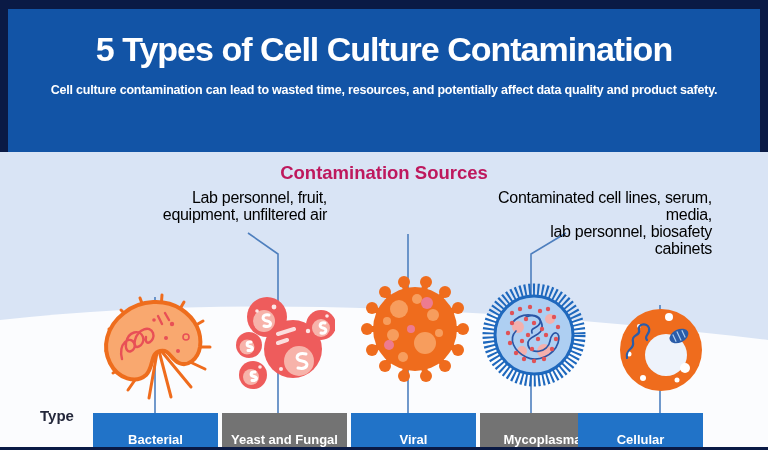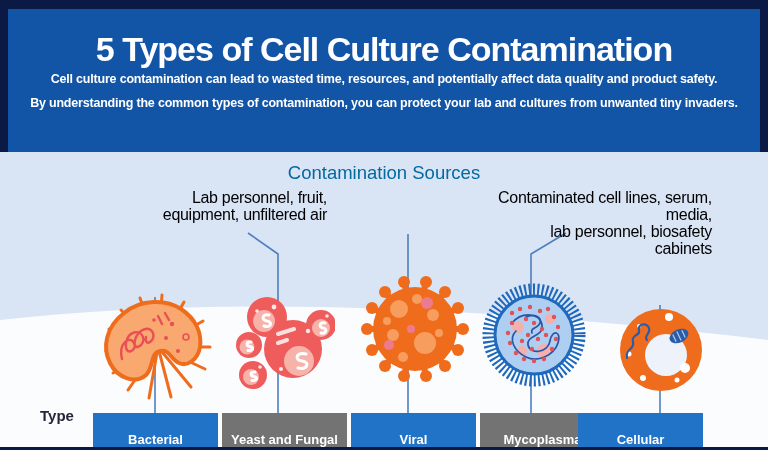--- a/index.html
+++ b/index.html
@@ -5,28 +5,28 @@
   * { margin:0; padding:0; box-sizing:border-box; }
   html,body { width:768px; height:450px; }
   body { font-family:"Liberation Sans", sans-serif; position:relative; overflow:hidden; background:#0a1a45; }
 
   .page { position:absolute; inset:0; }
 
   
   .header { position:absolute; top:9px; left:8px; right:8px; height:150px; background:#1254a6; text-align:center; }
   .title { margin-top:21px; color:#ffffff; font-weight:bold; font-size:34px; letter-spacing:-1px; white-space:nowrap; }
   .subtitle { color:#ffffff; font-weight:bold; font-size:12.5px; letter-spacing:-0.2px; white-space:nowrap; }
-  .subtitle.s1 { margin-top:3px; }
+  .subtitle.s1 { margin-top:14px; }
   .subtitle.s2 { margin-top:10px; }
 
   
   .main { position:absolute; top:152px; left:0; right:0; bottom:0; background:#d9e4f5; }
   .hill { position:absolute; left:0; top:0; width:768px; height:298px; }
   .section-heading { position:absolute; top:10px; left:0; width:100%; text-align:center;
-                     color:#0369a1; font-weight:normal; font-size:18.5px; }
+                     color:#be185d; font-weight:bold; font-size:18.5px; }
 
   .annotation { position:absolute; color:#000000; font-size:16px; line-height:17px;
                 letter-spacing:-0.3px; text-align:right; white-space:pre-line; }
   .ann1 { left:52px;  top:84px;  width:220px; }
   .ann2 { left:137px; top:37px;  width:190px; }
   .ann3 { left:313px; top:37px;  width:190px; }
   .ann4 { left:492px; top:37px;  width:220px; }
   .ann5 { left:540px; top:91px;  width:225px; }
 
   .connectors { position:absolute; left:0; top:0; width:768px; height:298px; }
@@ -49,21 +49,20 @@
   .bottom-edge { position:absolute; left:0; bottom:0; width:100%; height:3px; background:#0a1a45; z-index:9; }
 </style>
 </head>
 <body>
 
 <div class="page">
 
   <div class="header">
     <div class="title">5 Types of Cell Culture Contamination</div>
     <div class="subtitle s1">Cell culture contamination can lead to wasted time, resources, and potentially affect data quality and product safety.</div>
-    <div class="subtitle s2">By understanding the common types of contamination, you can protect your lab and cultures from unwanted tiny invaders.</div>
   </div>
 
   <div class="main">
 
     <svg class="hill" viewBox="0 0 768 298">
       <path d="M0,168 C200,146 450,150 768,188 L768,298 L0,298 Z" fill="#fbfcfe"></path>
     </svg>
 
     <div class="section-heading">Contamination Sources</div>
 

